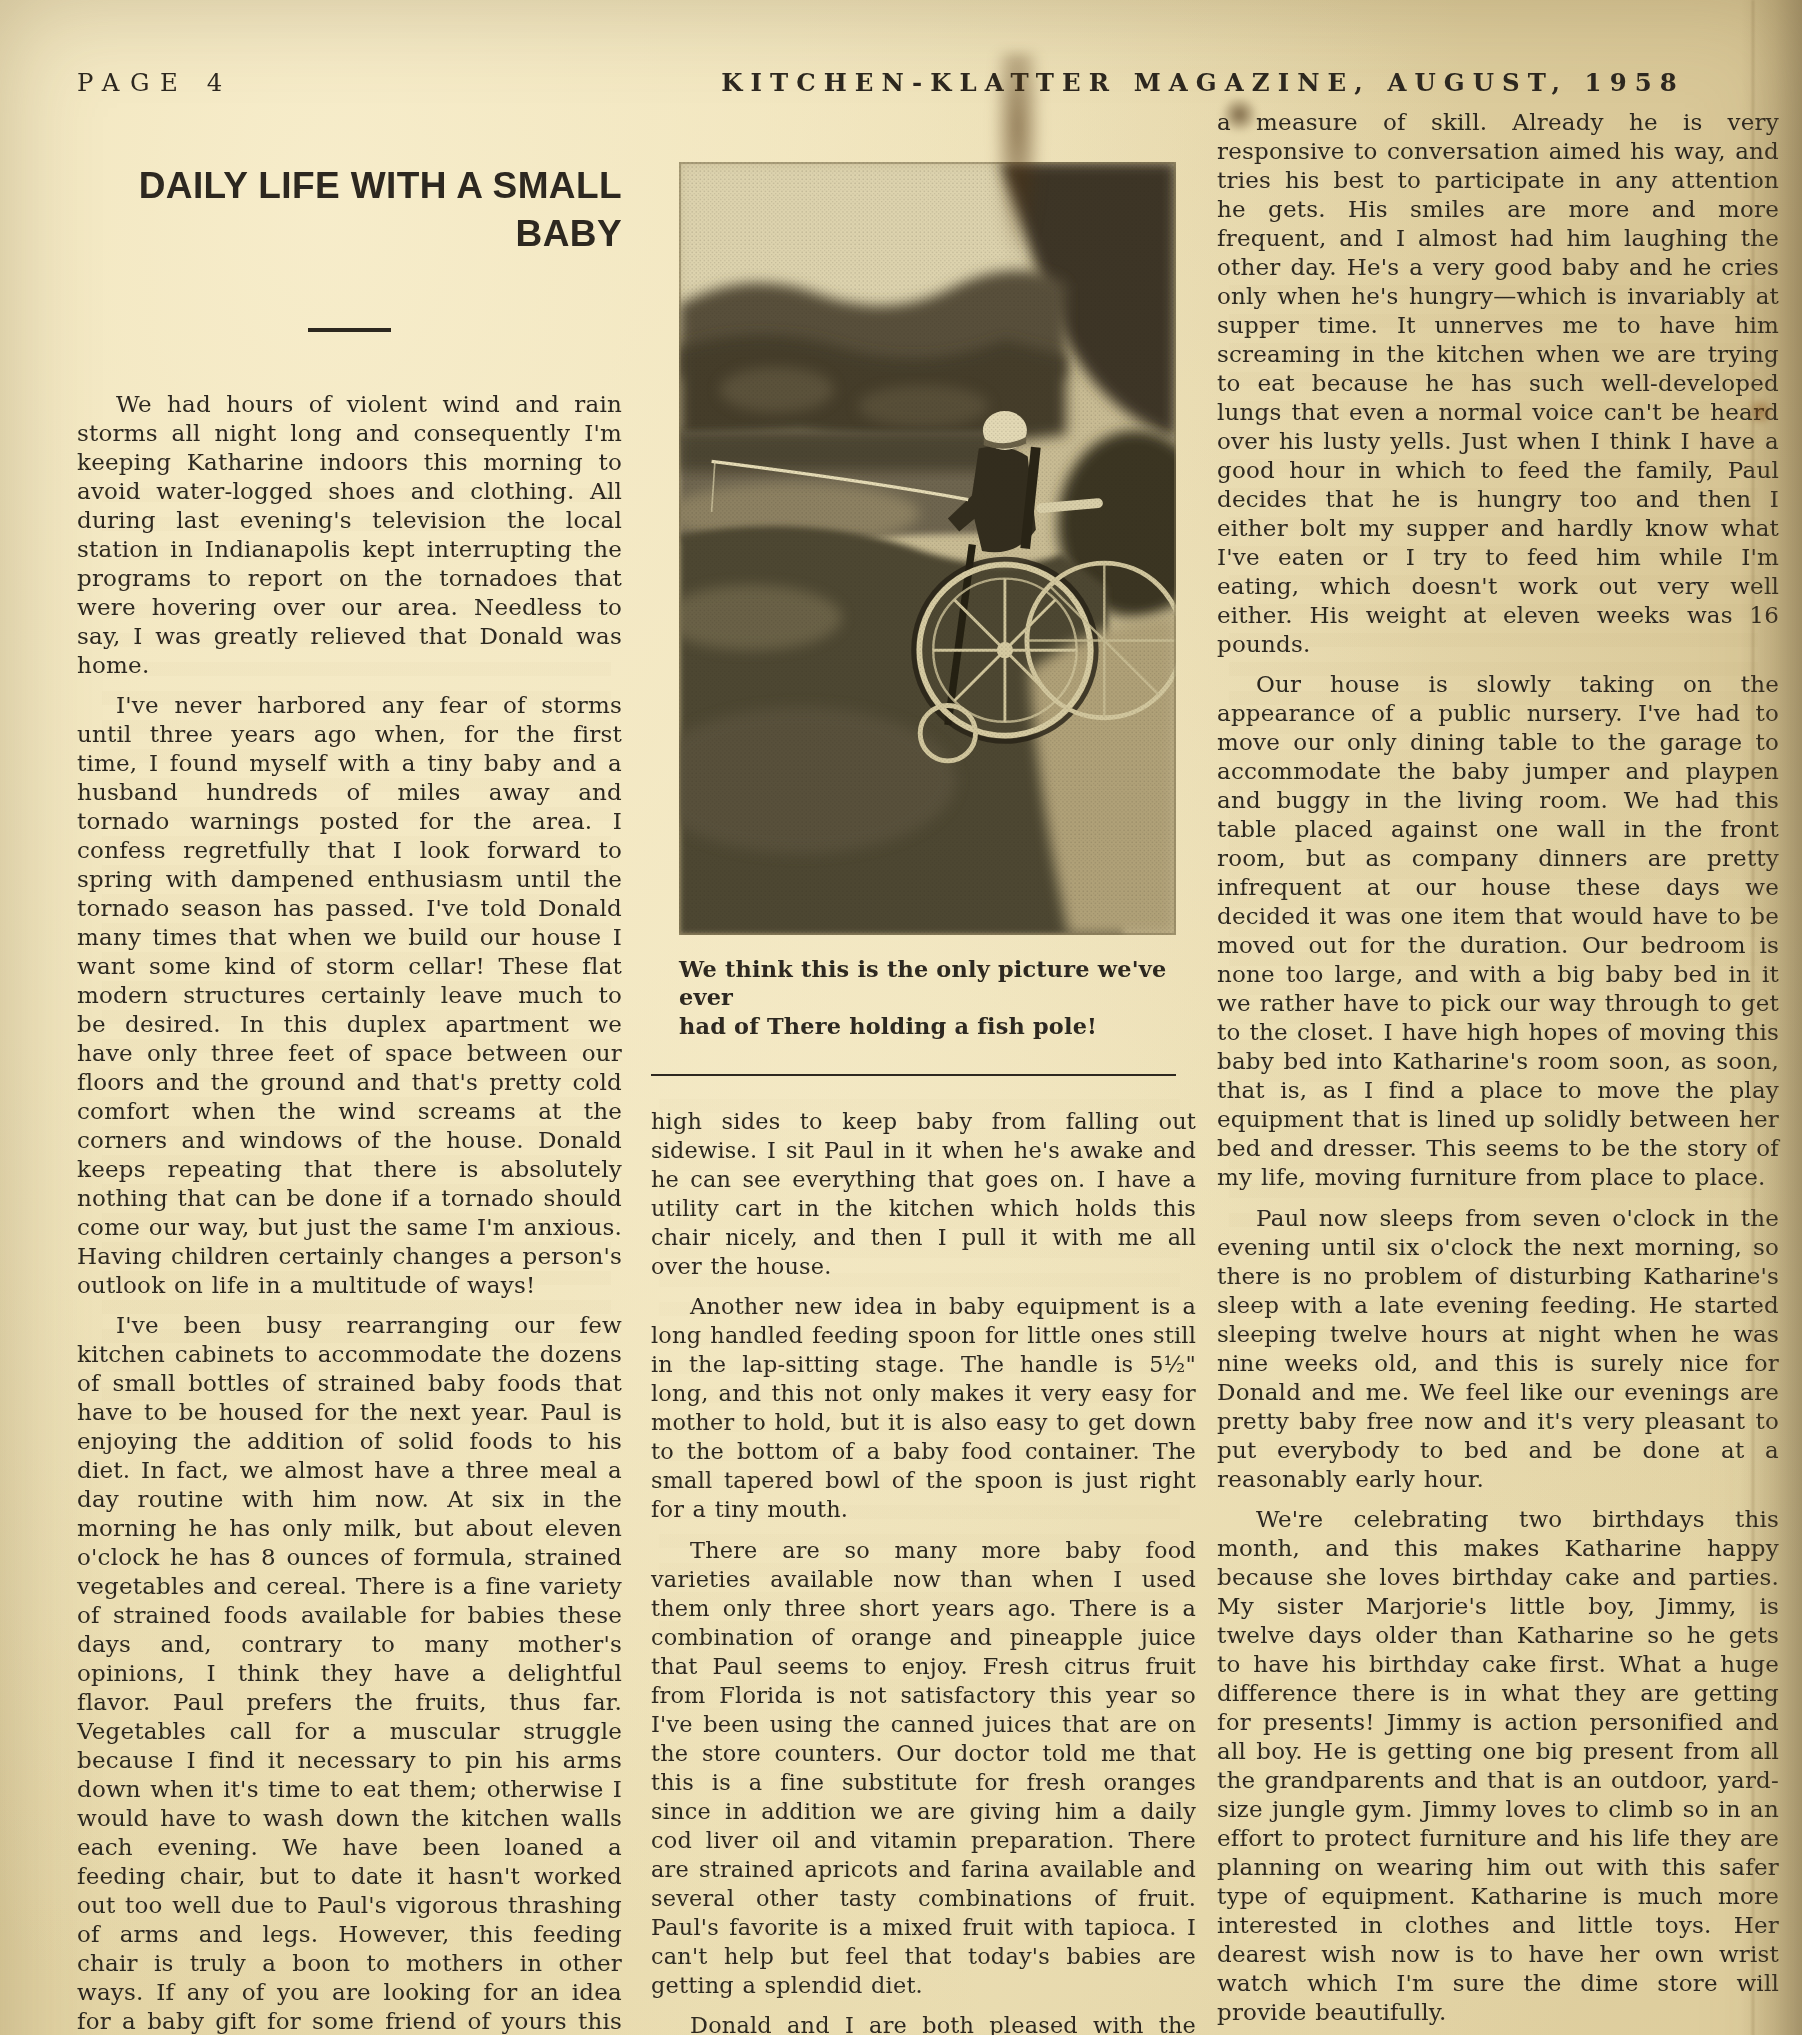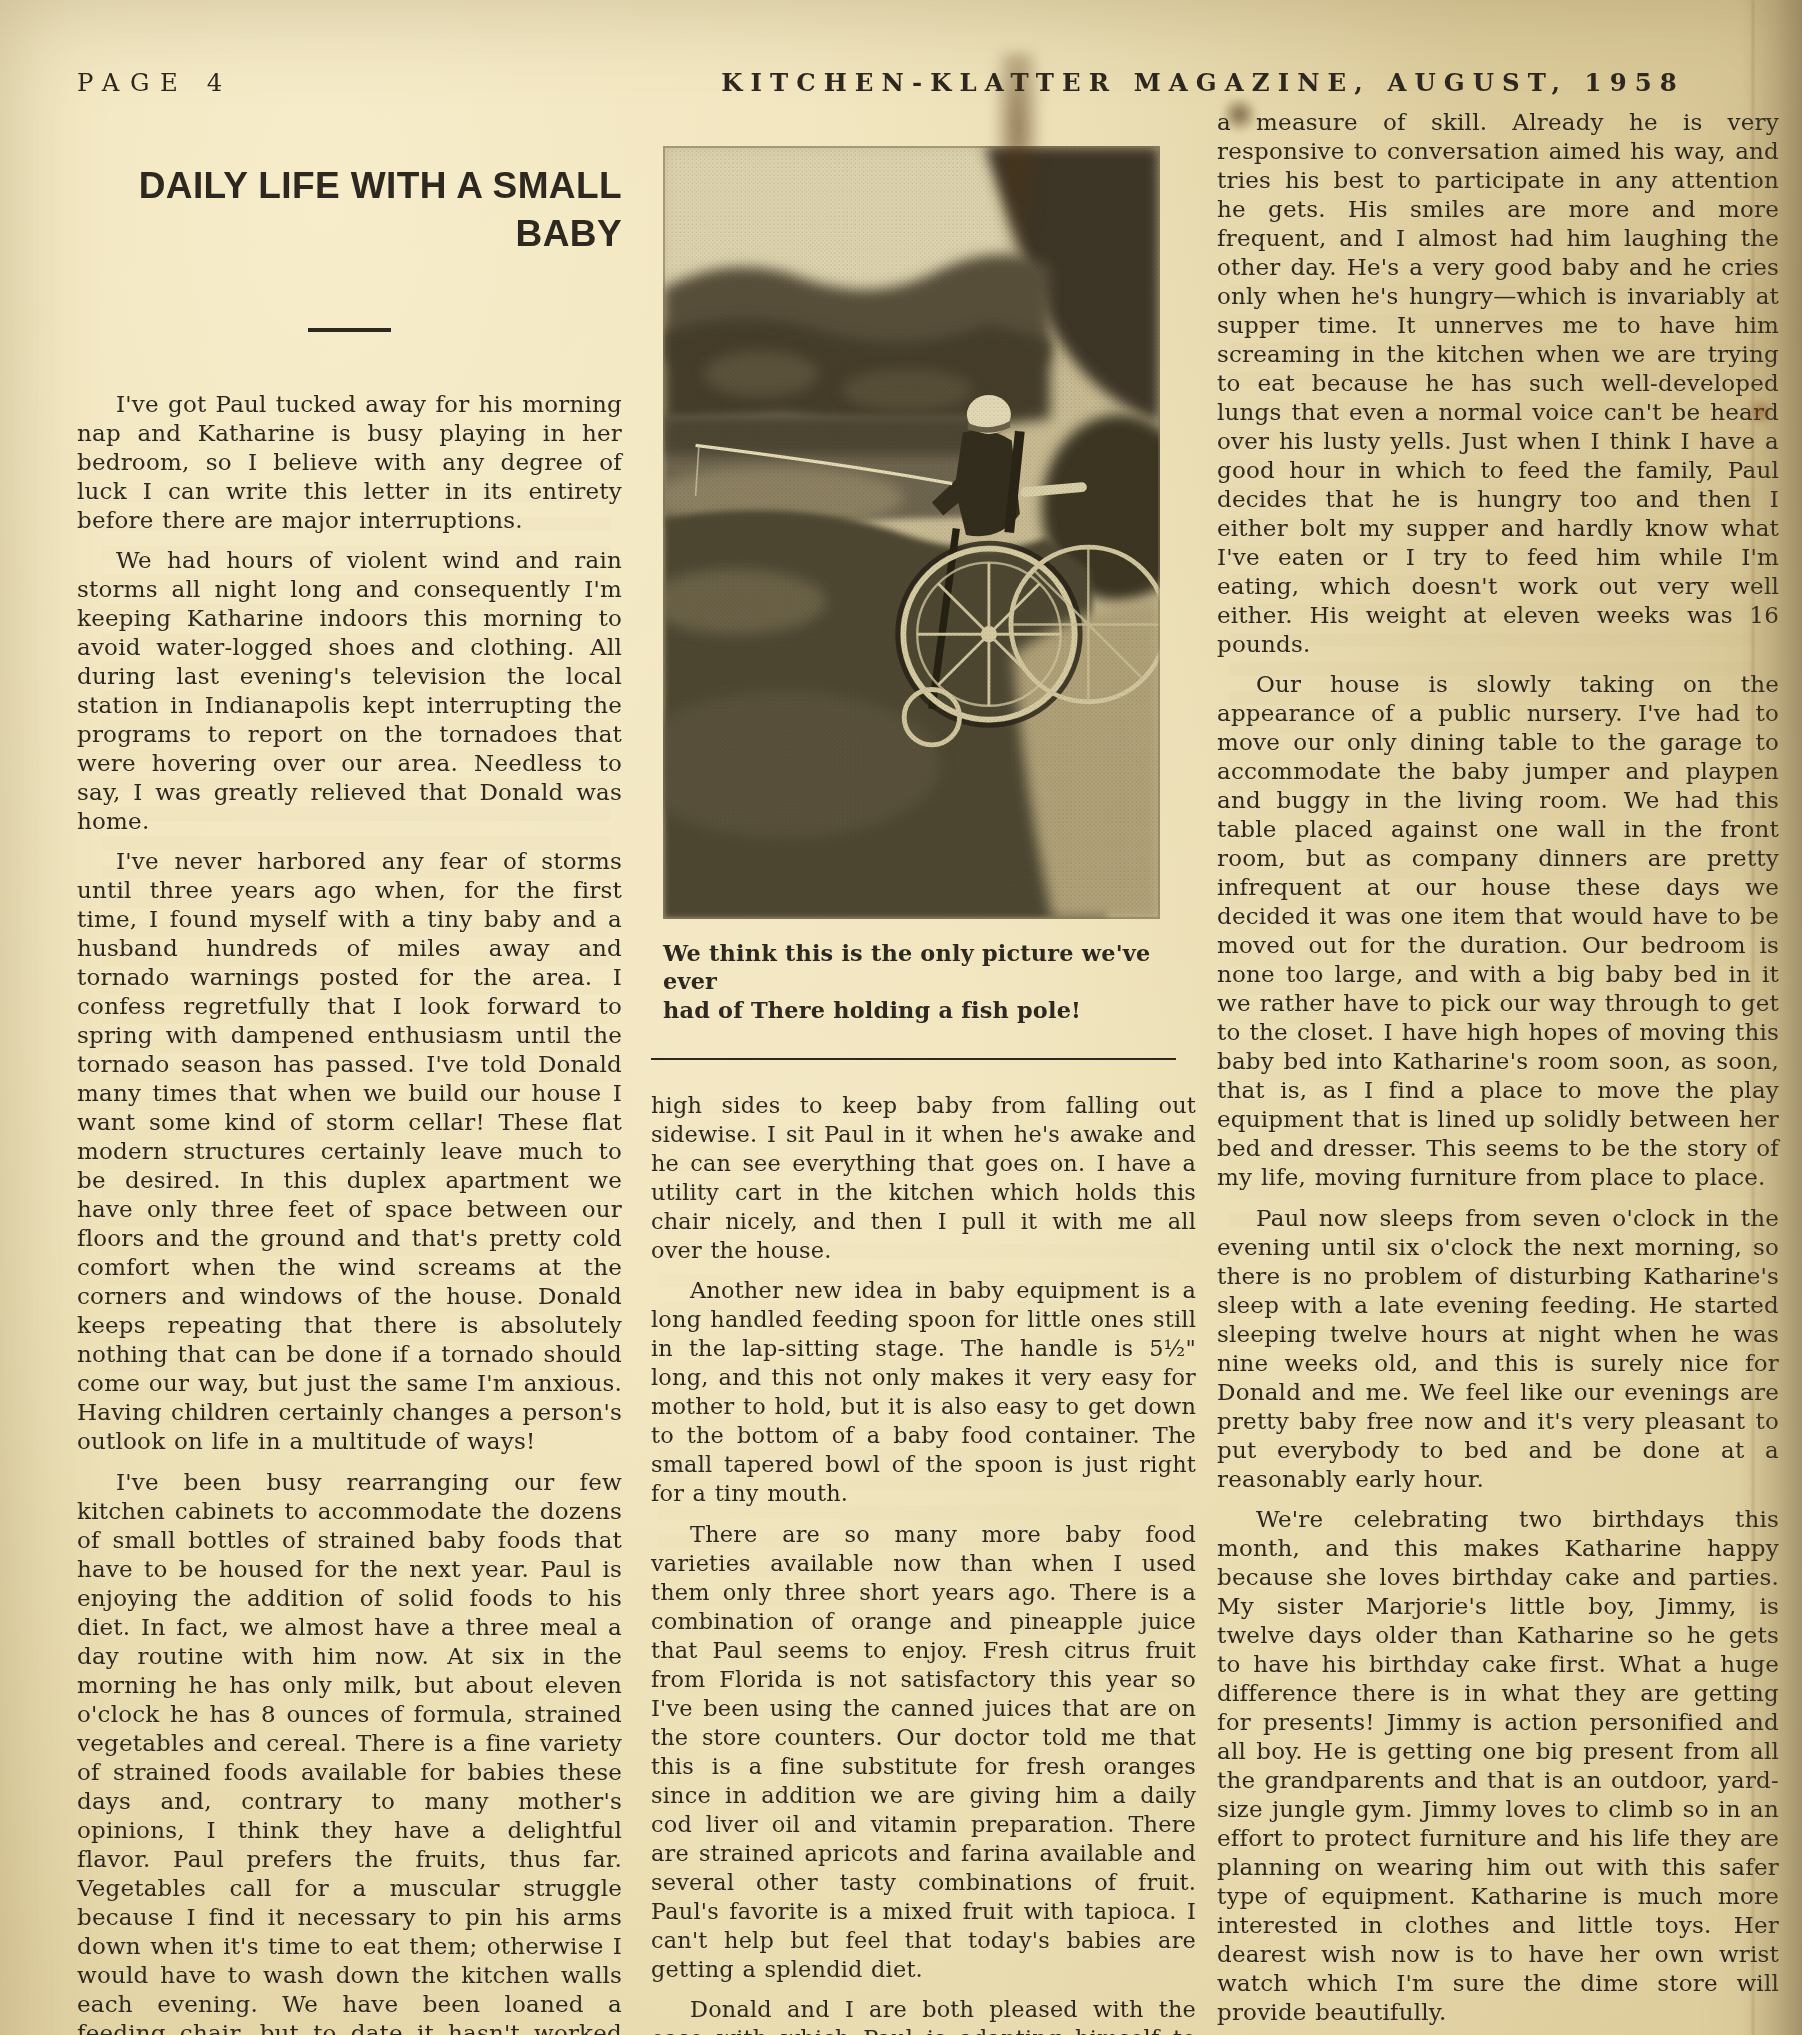--- a/index.html
+++ b/index.html
@@ -52,21 +52,21 @@
 
   .col p{margin:0 0 11.4px 0;text-indent:39px;letter-spacing:0.2px;word-spacing:1.2px;}
   .col p.cont{text-indent:0;}
 
   .title{margin:11.4px 0 0 0;font-family:"Liberation Sans", sans-serif;font-weight:bold;
     font-size:37px;line-height:48px;text-align:center;letter-spacing:0.4px;}
   .title span{display:block;text-align:right;}
   .title-rule{width:83px;height:3.3px;background:#2d2820;margin:70px auto 0 auto;}
   #col1 .bodytext{margin-top:58px;}
 
-  figure{margin:0;padding:12px;}
+  figure{margin:16px;padding:12px;}
   #photo{display:block;width:497px;height:773px;}
   figcaption{font-weight:bold;font-size:22.4px;line-height:28.5px;margin-top:19.5px;text-align:left;letter-spacing:0.2px;}
   .caption-rule{width:525px;height:2px;background:#2d2820;margin-top:22.4px;}
   #col2 .bodytext{margin-top:30.5px;}
 </style>
 </head>
 <body>
 
 <div id="page">
 
@@ -78,21 +78,20 @@
     <div id="page-label">PAGE 4</div>
     <div id="masthead">KITCHEN-KLATTER MAGAZINE, AUGUST, 1958</div>
   </header>
 
   <section id="col1" class="col">
     <h1 class="title">
       <span>DAILY LIFE WITH A SMALL BABY</span>
     </h1>
     <div class="title-rule"></div>
     <div class="bodytext">
-      <p>I've got Paul tucked away for his morning nap and Katharine is busy playing in her bedroom, so I believe with any degree of luck I can write this letter in its entirety before there are major interruptions.</p>
       <p>We had hours of violent wind and rain storms all night long and consequently I'm keeping Katharine indoors this morning to avoid water-logged shoes and clothing. All during last evening's television the local station in Indianapolis kept interrupting the programs to report on the tornadoes that were hovering over our area. Needless to say, I was greatly relieved that Donald was home.</p>
       <p>I've never harbored any fear of storms until three years ago when, for the first time, I found myself with a tiny baby and a husband hundreds of miles away and tornado warnings posted for the area. I confess regretfully that I look forward to spring with dampened enthusiasm until the tornado season has passed. I've told Donald many times that when we build our house I want some kind of storm cellar! These flat modern structures certainly leave much to be desired. In this duplex apartment we have only three feet of space between our floors and the ground and that's pretty cold comfort when the wind screams at the corners and windows of the house. Donald keeps repeating that there is absolutely nothing that can be done if a tornado should come our way, but just the same I'm anxious. Having children certainly changes a person's outlook on life in a multitude of ways!</p>
       <p>I've been busy rearranging our few kitchen cabinets to accommodate the dozens of small bottles of strained baby foods that have to be housed for the next year. Paul is enjoying the addition of solid foods to his diet. In fact, we almost have a three meal a day routine with him now. At six in the morning he has only milk, but about eleven o'clock he has 8 ounces of formula, strained vegetables and cereal. There is a fine variety of strained foods available for babies these days and, contrary to many mother's opinions, I think they have a delightful flavor. Paul prefers the fruits, thus far. Vegetables call for a muscular struggle because I find it necessary to pin his arms down when it's time to eat them; otherwise I would have to wash down the kitchen walls each evening. We have been loaned a feeding chair, but to date it hasn't worked out too well due to Paul's vigorous thrashing of arms and legs. However, this feeding chair is truly a boon to mothers in other ways. If any of you are looking for an idea for a baby gift for some friend of yours this would be a welcome present. It is called baby's first chair because it is constructed with a posture angle seat. It looks very much like an adult lounge chair with a raised support under the feet and dropped seat for the hips and a raised back under the head and shoulders. There are medium</p>
     </div>
   </section>
 
   <section id="col2" class="col">
     <figure>
       <svg id="photo" viewBox="0 0 610 950" preserveAspectRatio="none" xmlns="http://www.w3.org/2000/svg">
         <defs>

